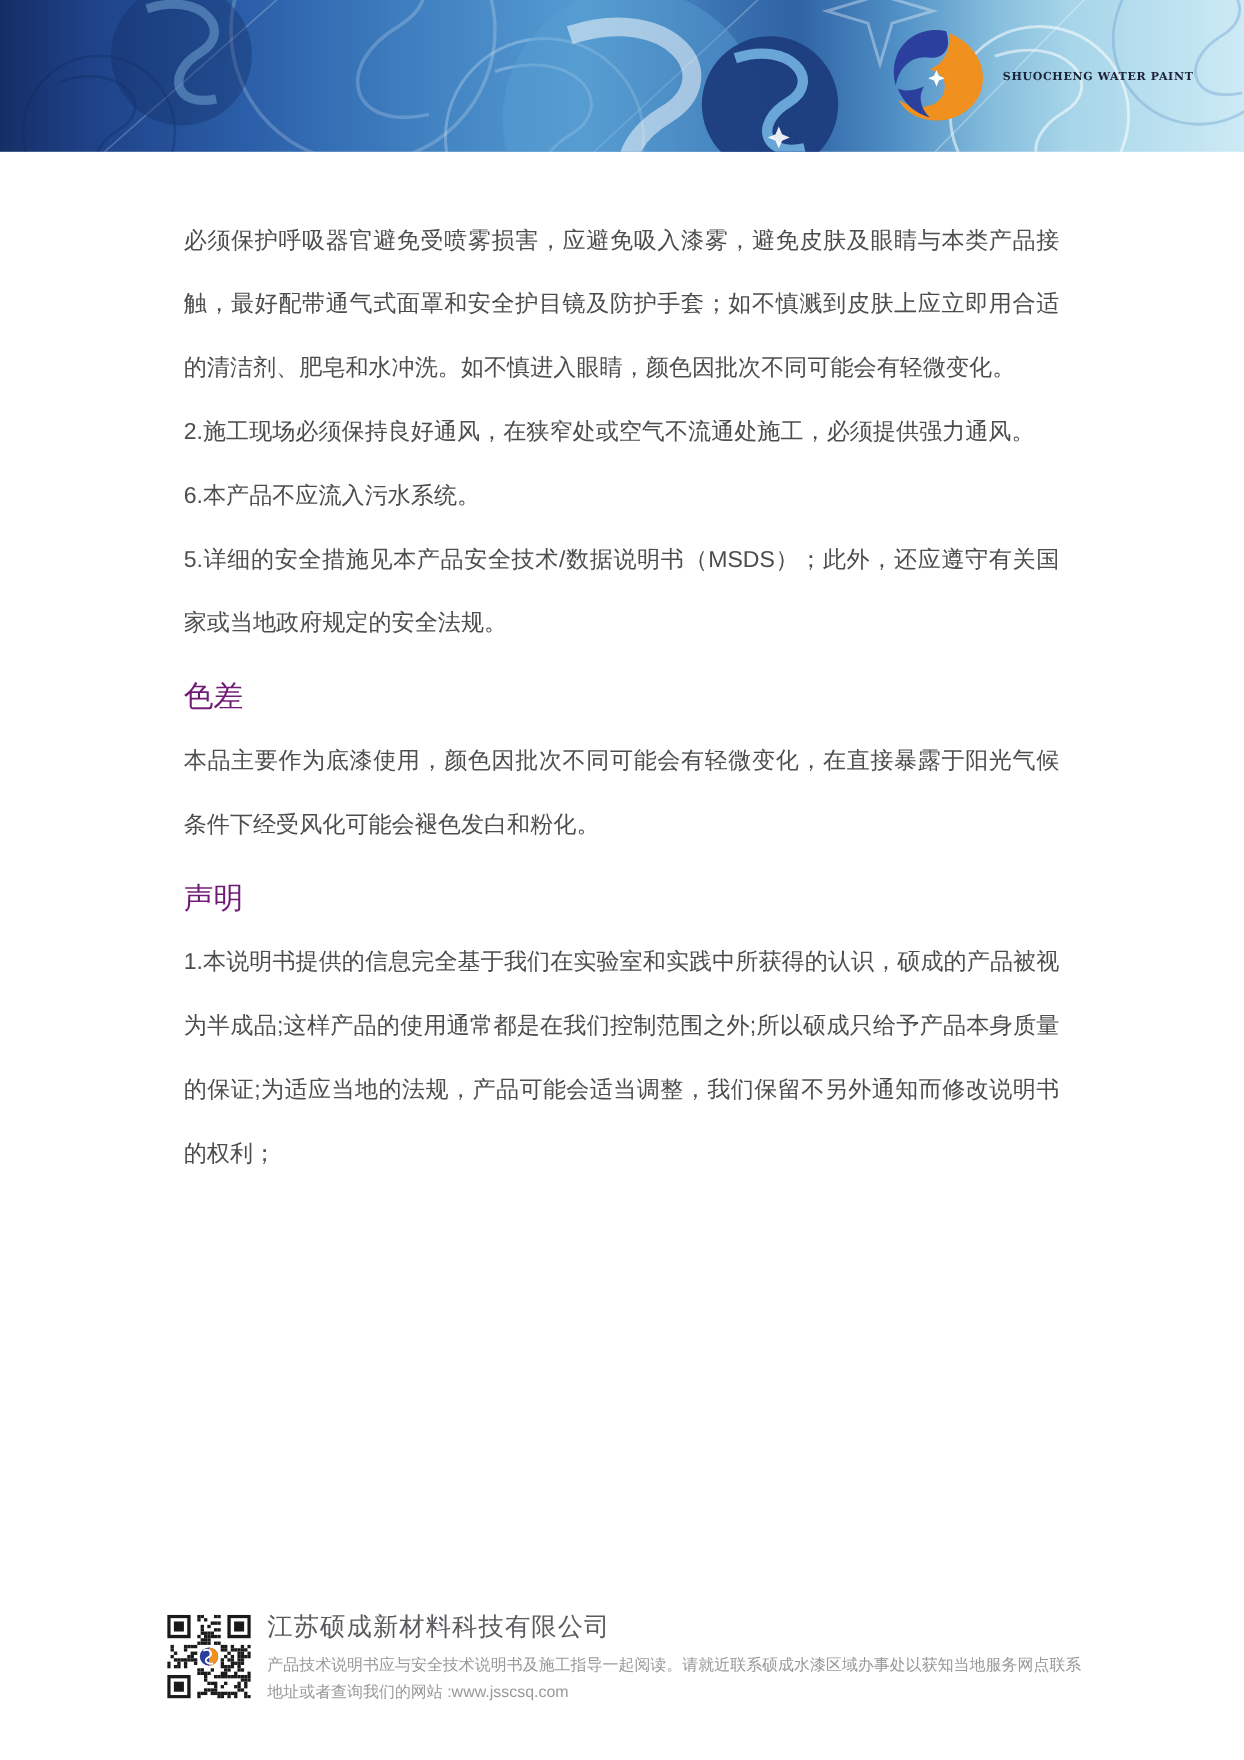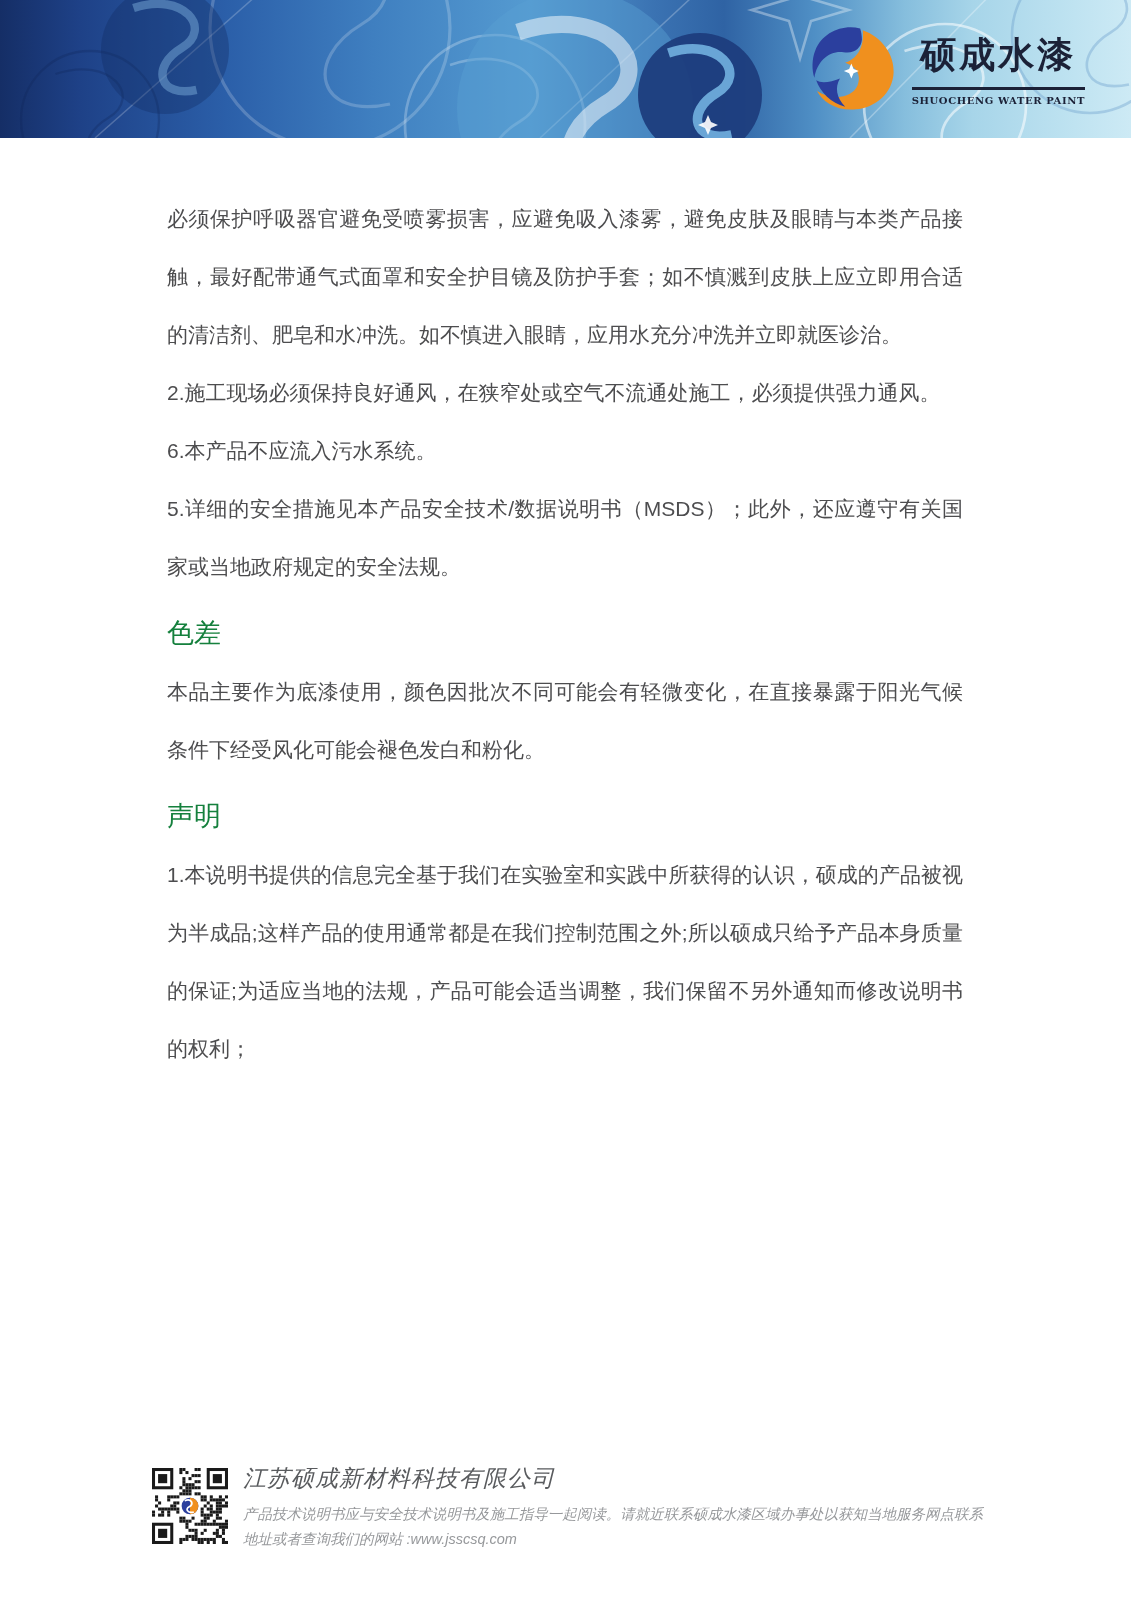--- a/index.html
+++ b/index.html
@@ -29,25 +29,25 @@
     font-size:10px;letter-spacing:0.6px;margin-top:5px;white-space:nowrap;
   }
   
   .main{
     position:absolute;left:167px;right:168px;top:190px;
     color:#4d4d4f;font-size:21px;line-height:58px;
     text-align:justify;font-weight:300;
   }
   .main p{margin:0;}
   .sec-heading{
-    color:#15803d;font-size:27px;line-height:39px;font-weight:400;
+    color:#701a75;font-size:27px;line-height:39px;font-weight:400;
     margin:18px 0 10px 0;text-align:left;
   }
   
-  .footer{position:absolute;left:152px;top:1462px;display:flex;align-items:flex-start;font-style:italic;}
+  .footer{position:absolute;left:152px;top:1462px;display:flex;align-items:flex-start;}
   .qr{width:76px;height:76px;margin-top:6px;flex:0 0 auto;}
   .footer-text{margin-left:15px;width:740px;}
   .company{font-size:23px;color:#595b5e;letter-spacing:1px;line-height:32px;}
   .note{margin-top:8px;font-size:14.5px;line-height:25px;color:#96989b;text-align:justify;}
 </style>
 </head>
 <body>
 
 <div class="page">
 
@@ -105,28 +105,27 @@
     <div class="brand">
       <svg class="brand-mark" viewBox="0 0 100 100" aria-hidden="true">
         <path d="M60,7 C82,15 96,35 95,55 C94,79 74,95 52,97 C30,99 14,88 8,76
                  C26,88 48,84 54,70 C59,57 52,48 40,44 C52,40 62,28 60,7 Z" fill="#f0901e"></path>
         <path d="M57,5 C36,0 14,10 6,30 C2,40 2,52 5,61 C8,42 22,30 38,32
                  C50,34 58,28 59,18 C59,13 58,8 57,5 Z" fill="#2b3f9e"></path>
         <path d="M7,64 C12,78 24,90 40,94 C30,84 28,72 34,62 C24,66 13,68 7,64 Z" fill="#2b3f9e"></path>
         <path d="M47,45 l2.5,6 6,2.5 -6,2.5 -2.5,6 -2.5,-6 -6,-2.5 6,-2.5 Z" fill="#ffffff"></path>
       </svg>
       <div class="brand-text">
-        <div class="brand-cn">硕成水漆</div>
         <div class="brand-en">SHUOCHENG WATER PAINT</div>
       </div>
     </div>
   </div>
 
   <div class="main">
-    <p>必须保护呼吸器官避免受喷雾损害，应避免吸入漆雾，避免皮肤及眼睛与本类产品接触，最好配带通气式面罩和安全护目镜及防护手套；如不慎溅到皮肤上应立即用合适的清洁剂、肥皂和水冲洗。如不慎进入眼睛，应用水充分冲洗并立即就医诊治。</p>
+    <p>必须保护呼吸器官避免受喷雾损害，应避免吸入漆雾，避免皮肤及眼睛与本类产品接触，最好配带通气式面罩和安全护目镜及防护手套；如不慎溅到皮肤上应立即用合适的清洁剂、肥皂和水冲洗。如不慎进入眼睛，颜色因批次不同可能会有轻微变化。</p>
     <p>2.施工现场必须保持良好通风，在狭窄处或空气不流通处施工，必须提供强力通风。</p>
     <p>6.本产品不应流入污水系统。</p>
     <p>5.详细的安全措施见本产品安全技术/数据说明书（MSDS）；此外，还应遵守有关国家或当地政府规定的安全法规。</p>
 
     <h2 class="sec-heading">色差</h2>
     <p>本品主要作为底漆使用，颜色因批次不同可能会有轻微变化，在直接暴露于阳光气候条件下经受风化可能会褪色发白和粉化。</p>
 
     <h2 class="sec-heading">声明</h2>
     <p>1.本说明书提供的信息完全基于我们在实验室和实践中所获得的认识，硕成的产品被视为半成品;这样产品的使用通常都是在我们控制范围之外;所以硕成只给予产品本身质量的保证;为适应当地的法规，产品可能会适当调整，我们保留不另外通知而修改说明书的权利；</p>
   </div>

